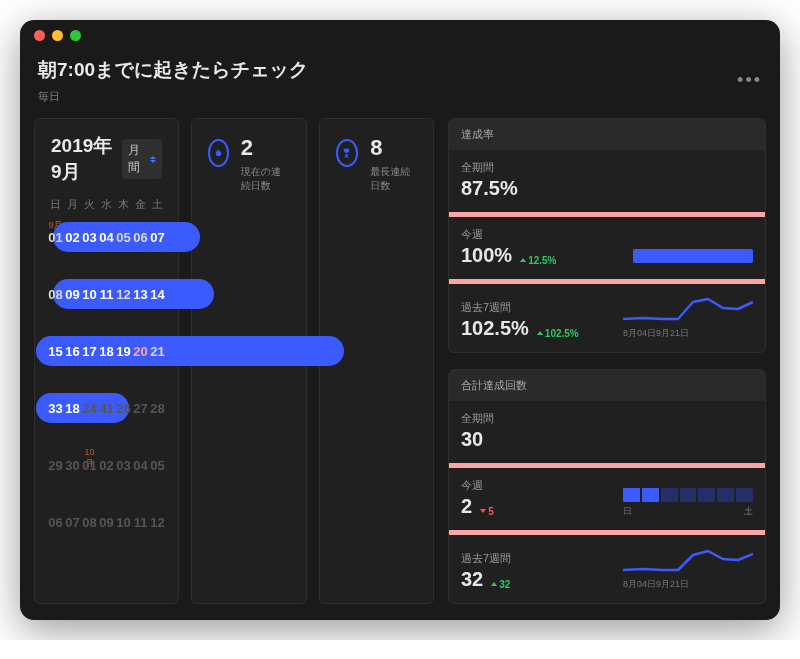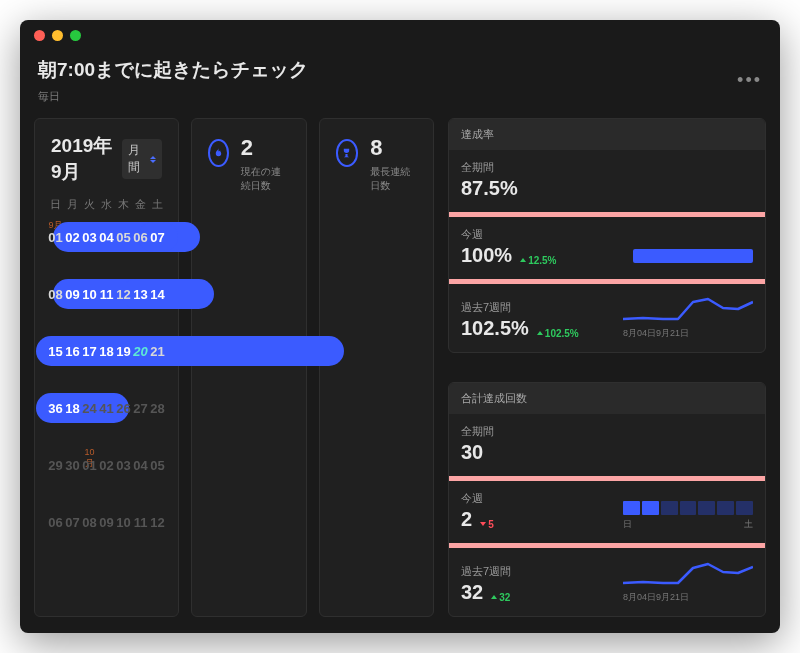--- a/index.html
+++ b/index.html
@@ -1,27 +1,27 @@
 <!DOCTYPE html>
 <html><head>
 <meta charset="utf-8">
 <style>
   *{box-sizing:border-box;margin:0;padding:0;font-family:-apple-system,BlinkMacSystemFont,"Segoe UI",sans-serif}
   body{background:#fff;display:flex;justify-content:center;padding:20px}
-  .window{width:790px;background:#1a1a1a;border-radius:8px;box-shadow:0 10px 40px rgba(0,0,0,.4);overflow:hidden}
+  .window{width:790px;background:#1a1a1a;border-radius:14px;box-shadow:0 10px 40px rgba(0,0,0,.4);overflow:hidden}
   .titlebar{display:flex;align-items:center;gap:7px;padding:10px 14px}
   .dot{width:11px;height:11px;border-radius:50%}
   .dot.r{background:#ff5f56}.dot.y{background:#ffbd2e}.dot.g{background:#27c93f}
   .header{display:flex;align-items:center;justify-content:space-between;padding:6px 18px 14px}
   .header h1{color:#e8e8e8;font-size:19px;font-weight:700}
   .header .sub{color:#7a7a7a;font-size:11px;margin-top:6px}
   .more{color:#888;font-size:18px;letter-spacing:2px;cursor:pointer}
   .content{display:flex;gap:14px;padding:0 14px 16px}
   .left{flex:0 0 400px;display:flex;flex-direction:row;gap:12px}
-  .right{flex:1;display:flex;flex-direction:column;gap:29px}
+  .right{flex:1;display:flex;flex-direction:column;gap:16px}
   .panel{background:#202020;border:1px solid #2f2f2f;border-radius:6px}
   .cal-head{display:flex;align-items:center;justify-content:space-between;padding:14px 16px 10px}
   .cal-head h2{color:#e8e8e8;font-size:19px;font-weight:700}
   .select{display:flex;align-items:center;gap:6px;background:#2f2f2f;border-radius:4px;padding:3px 6px;color:#c8c8c8;font-size:12px}
   .select .chev{display:flex;flex-direction:column;gap:1px}
   .select .chev span{width:0;height:0;border-left:3px solid transparent;border-right:3px solid transparent}
   .select .chev .up{border-bottom:3px solid #4a6dff}
   .select .chev .dn{border-top:3px solid #4a6dff}
   .dow{display:grid;grid-template-columns:repeat(7,1fr);padding:2px 12px 6px;text-align:center;color:#777;font-size:11px}
   .grid{display:grid;grid-template-columns:repeat(7,1fr);padding:0 12px 14px;row-gap:19px;text-align:center}
@@ -151,29 +151,29 @@
             </div>
             <div class="cell in" style="color: rgb(255, 255, 255);">
               <div class="num">17</div>
             </div>
             <div class="cell in" style="color: rgb(255, 255, 255);">
               <div class="num">18</div>
             </div>
             <div class="cell in" style="color: rgb(255, 255, 255);">
               <div class="num">19</div>
             </div>
-            <div class="cell in" style="color: #5eead4; font-style: italic;">
+            <div class="cell in" style="color: #fca5a5;">
               <div class="num">20</div>
             </div>
             <div class="cell in">
               <div class="num">21</div>
             </div>
             <div class="cell in" style="position: relative; color: rgb(255, 255, 255);">
               <div class="pill" style="left: calc(50% - 20px); width: 93.7143px;"></div>
-              <div class="num">36</div>
+              <div class="num">33</div>
             </div>
             <div class="cell in" style="color: rgb(255, 255, 255);">
               <div class="num">18</div>
             </div>
             <div class="cell">
               <div class="num">24</div>
             </div>
             <div class="cell">
               <div class="num">41</div>
             </div>

